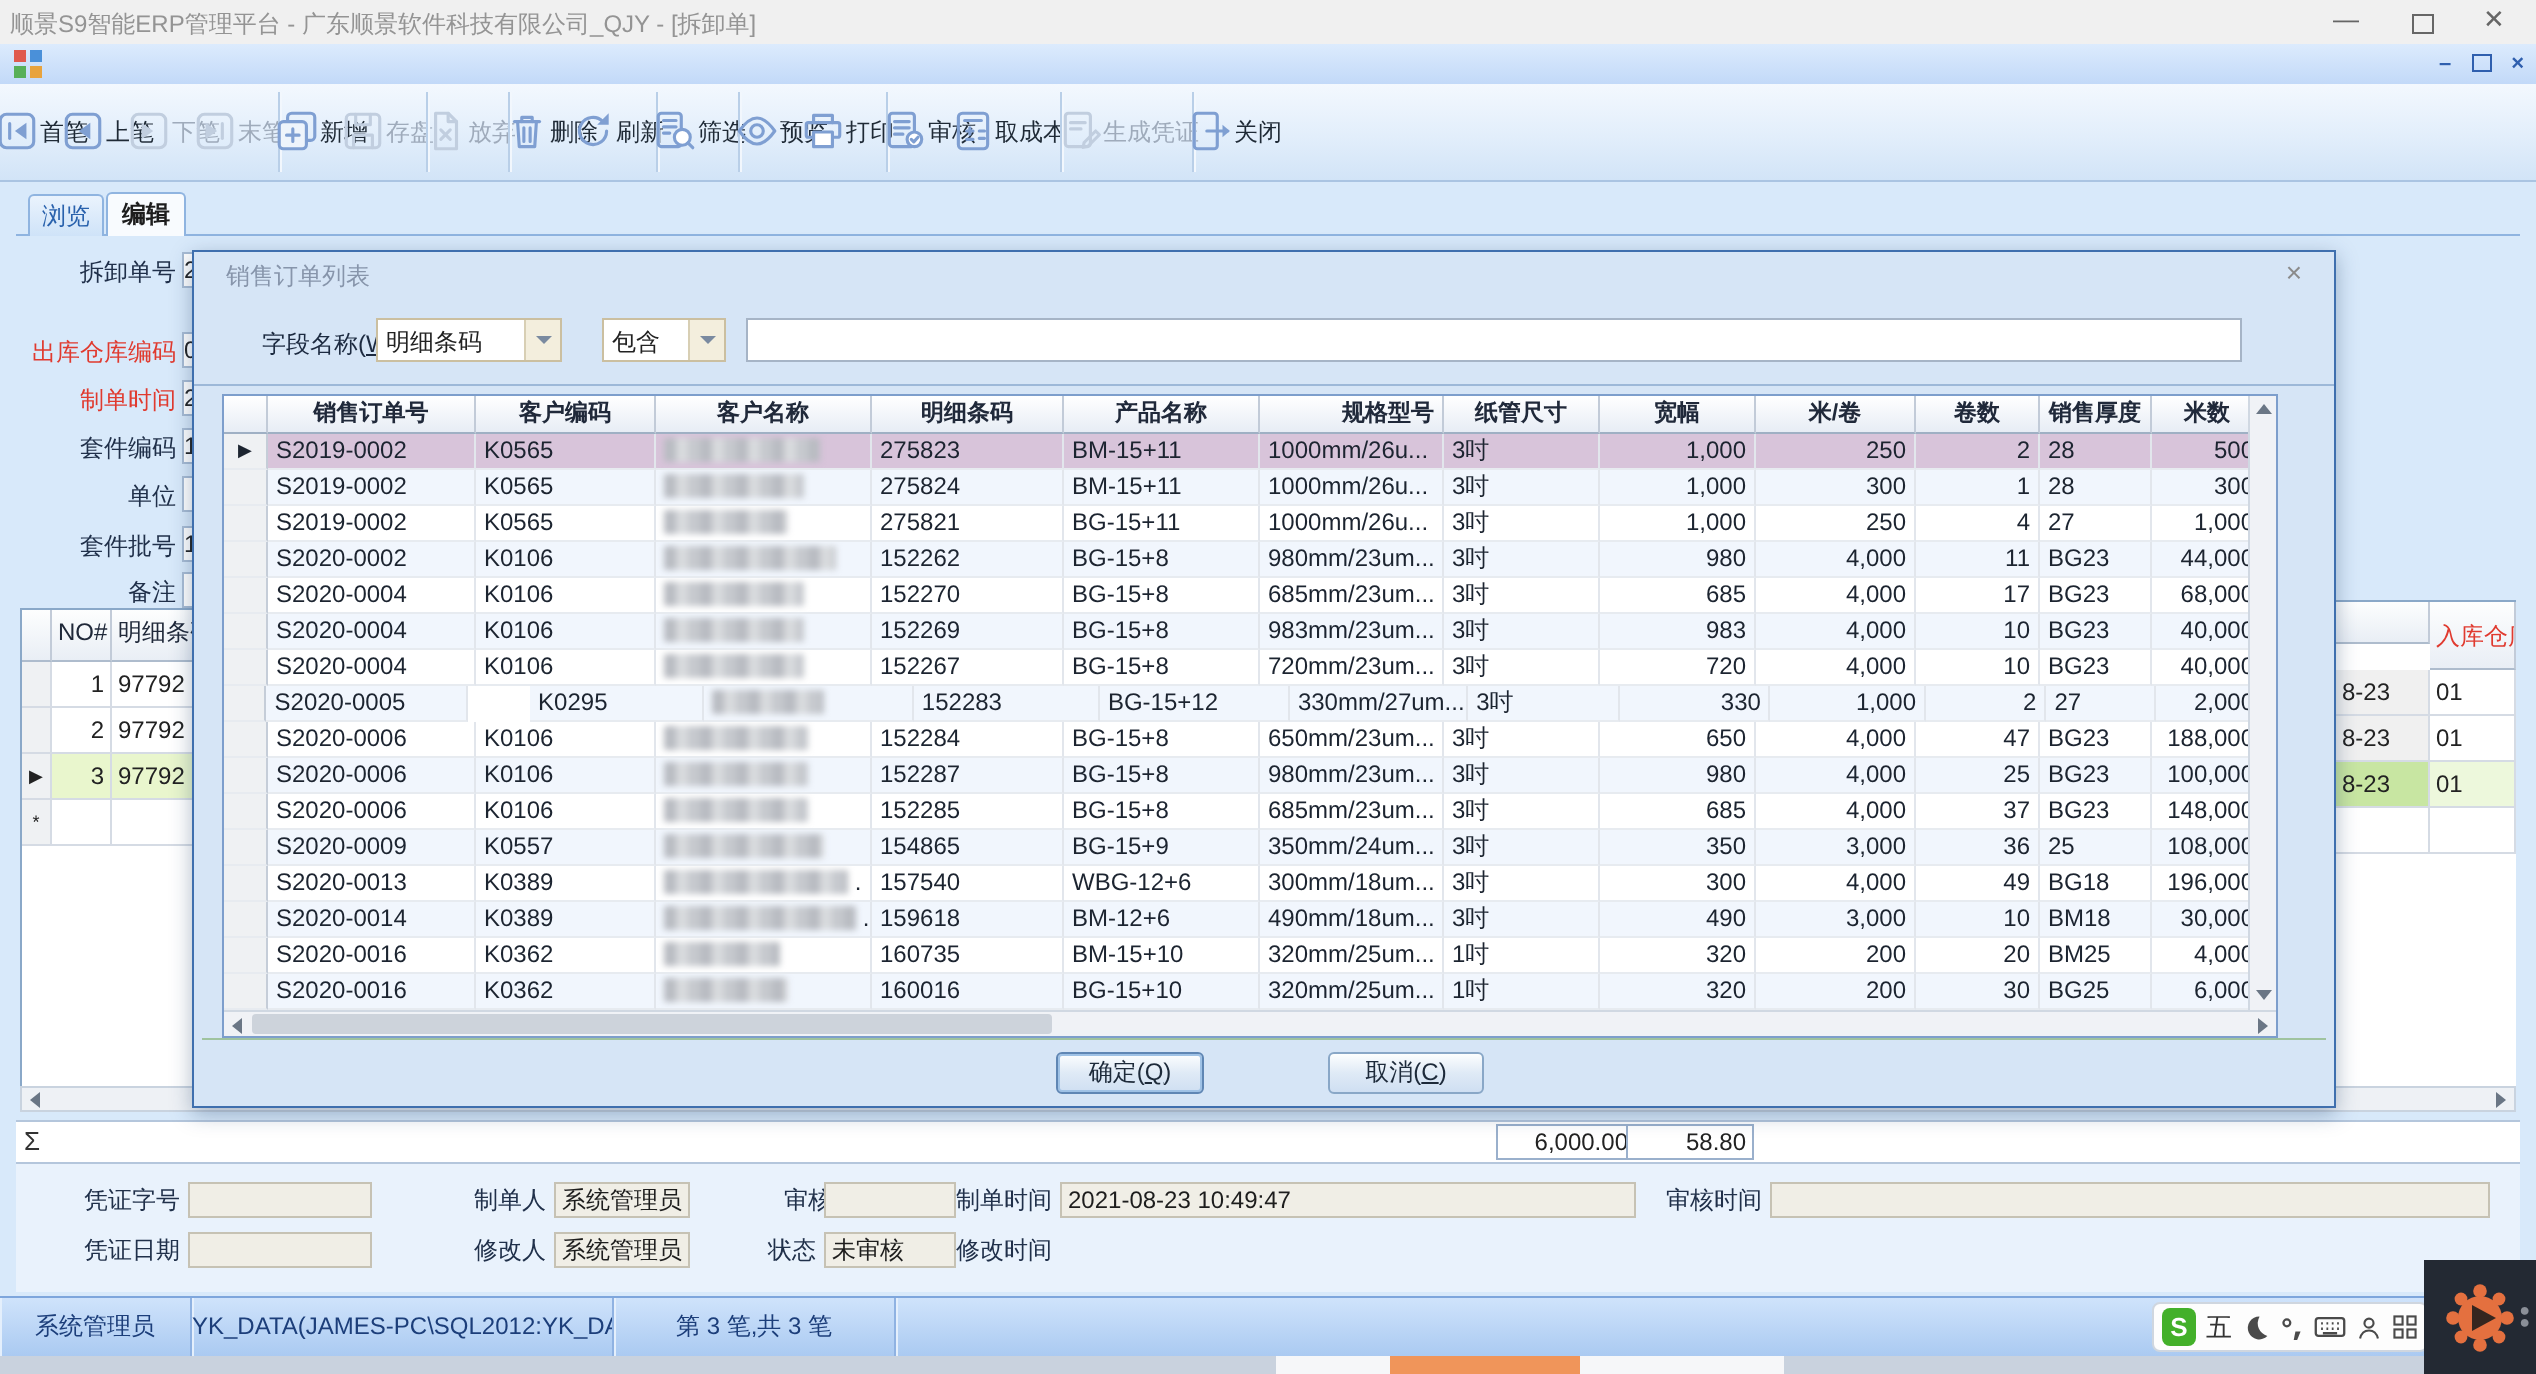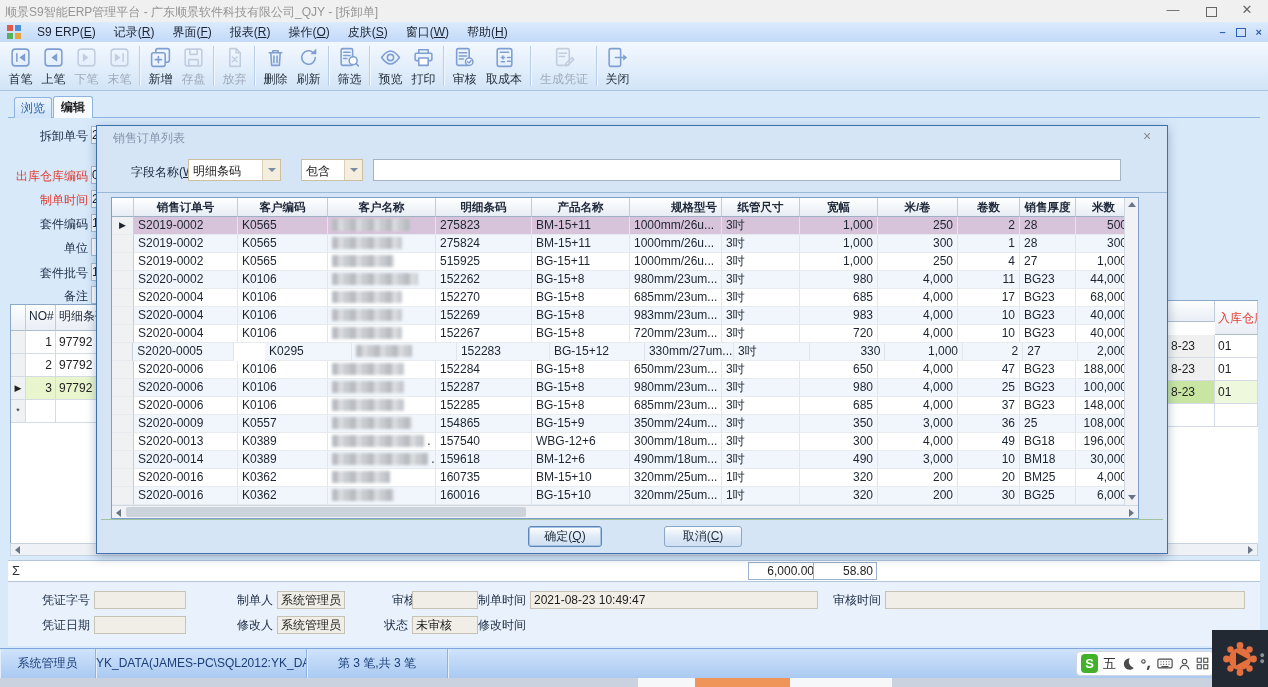--- a/index.html
+++ b/index.html
@@ -23,21 +23,21 @@
   #menubar{left:0;top:22px;width:1268px;height:20px;background:linear-gradient(#dcebfd,#c2d9f8);display:flex;align-items:center;}
   #app-icon{margin:0 6px 0 6px;width:16px;height:16px;}
   .menu-item{padding:0 9px;height:20px;line-height:20px;color:#1c2433;cursor:default;white-space:nowrap;}
   #mdi-ctrls{position:absolute;right:6px;top:24px;display:flex;gap:10px;color:#2f5fae;font-weight:bold;font-size:11px;}
   #mdi-ctrls span{line-height:16px;}
   #mdi-restore i{display:inline-block;width:8px;height:7px;border:1px solid #2f5fae;position:relative;top:1px;}
 
   
   #toolbar{left:0;top:42px;width:1268px;height:49px;background:linear-gradient(#f3f8fe,#e2eefb 55%,#d2e4f7);border-bottom:1px solid #aac4e2;display:flex;align-items:stretch;padding-left:4px;box-sizing:border-box;}
   .tsep{width:1px;background:#b9cfe8;border-right:1px solid #f2f7fd;margin:4px 3px;}
-  .tbtn{width:33px;display:flex;flex-direction:column;align-items:center;justify-content:center;padding-top:2px;}
+  .tbtn{width:33px;display:flex;flex-direction:row;align-items:center;justify-content:center;padding-top:2px;}
   .tbtn.wide{width:46px;} .tbtn.xwide{width:58px;}
   .tbtn .tlabel{font-size:12px;color:#1f2a36;margin-top:-1px;white-space:nowrap;}
   .tbtn svg{width:23px;height:23px;}
   .tbtn svg *{stroke:#7f9fd2;fill:none;stroke-width:1.5;stroke-linecap:round;stroke-linejoin:round;}
   .tbtn svg .f{fill:#7f9fd2;stroke:none;}
   .tbtn.disabled svg *{stroke:#c1cedf;}
   .tbtn.disabled svg .f{fill:#c1cedf;stroke:none;}
   .tbtn.disabled .tlabel{color:#9fabbb;}
 
   
@@ -140,30 +140,20 @@
   <span class="wbtn" id="win-close">✕</span>
 </div>
 
 <div class="abs" id="menubar">
   <svg id="app-icon" viewBox="0 0 16 16">
     <rect x="1" y="1" width="6" height="6" fill="#e05a4e"></rect>
       <rect x="9" y="1" width="6" height="6" fill="#4a90d9"></rect>
     <rect x="1" y="9" width="6" height="6" fill="#58b058"></rect>
       <rect x="9" y="9" width="6" height="6" fill="#e8a33d"></rect>
   </svg>
-  <span id="menu-items" style="display: flex;">
-      <span class="menu-item">S9 ERP(<u>E</u>)</span>
-      <span class="menu-item">记录(<u>R</u>)</span>
-      <span class="menu-item">界面(<u>F</u>)</span>
-      <span class="menu-item">报表(<u>R</u>)</span>
-      <span class="menu-item">操作(<u>O</u>)</span>
-      <span class="menu-item">皮肤(<u>S</u>)</span>
-      <span class="menu-item">窗口(<u>W</u>)</span>
-      <span class="menu-item">帮助(<u>H</u>)</span>
-    </span>
 </div>
 <div class="abs" id="mdi-ctrls">
   <span>–</span>
   <span id="mdi-restore"><i></i></span>
   <span>×</span>
 </div>
 
 <div class="abs" id="toolbar">
     <div class="tbtn">
       <span class="ticon"><svg viewBox="0 0 22 22">
@@ -489,21 +479,21 @@
           <span class="dgcell" style="width: 80px; text-align: right;">300</span>
           <span class="dgcell" style="width: 62px; text-align: right;">1</span>
           <span class="dgcell" style="width: 56px;">28</span>
           <span class="dgcell" style="width: 56px; text-align: right;">300</span>
         </div>
         <div class="dgrow">
           <span class="dgcell dgind" style="width: 22px; font-size: 9px;"></span>
           <span class="dgcell" style="width: 104px;">S2019-0002</span>
           <span class="dgcell" style="width: 90px;">K0565</span>
           <span class="dgcell" style="width: 108px;"><span class="redact" style="width: 62px;"></span></span>
-          <span class="dgcell" style="width: 96px;">515925</span>
+          <span class="dgcell" style="width: 96px;">275821</span>
           <span class="dgcell" style="width: 98px;">BG-15+11</span>
           <span class="dgcell" style="width: 92px;">1000mm/26u...</span>
           <span class="dgcell" style="width: 78px;">3吋</span>
           <span class="dgcell" style="width: 78px; text-align: right;">1,000</span>
           <span class="dgcell" style="width: 80px; text-align: right;">250</span>
           <span class="dgcell" style="width: 62px; text-align: right;">4</span>
           <span class="dgcell" style="width: 56px;">27</span>
           <span class="dgcell" style="width: 56px; text-align: right;">1,000</span>
         </div>
         <div class="dgrow alt">

